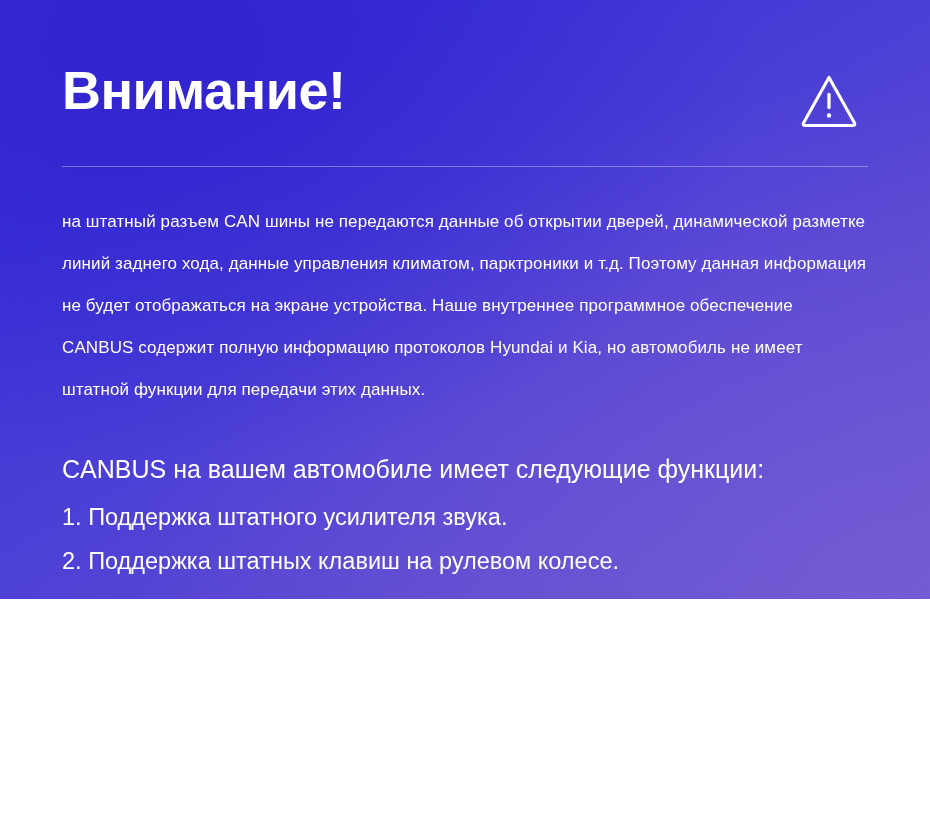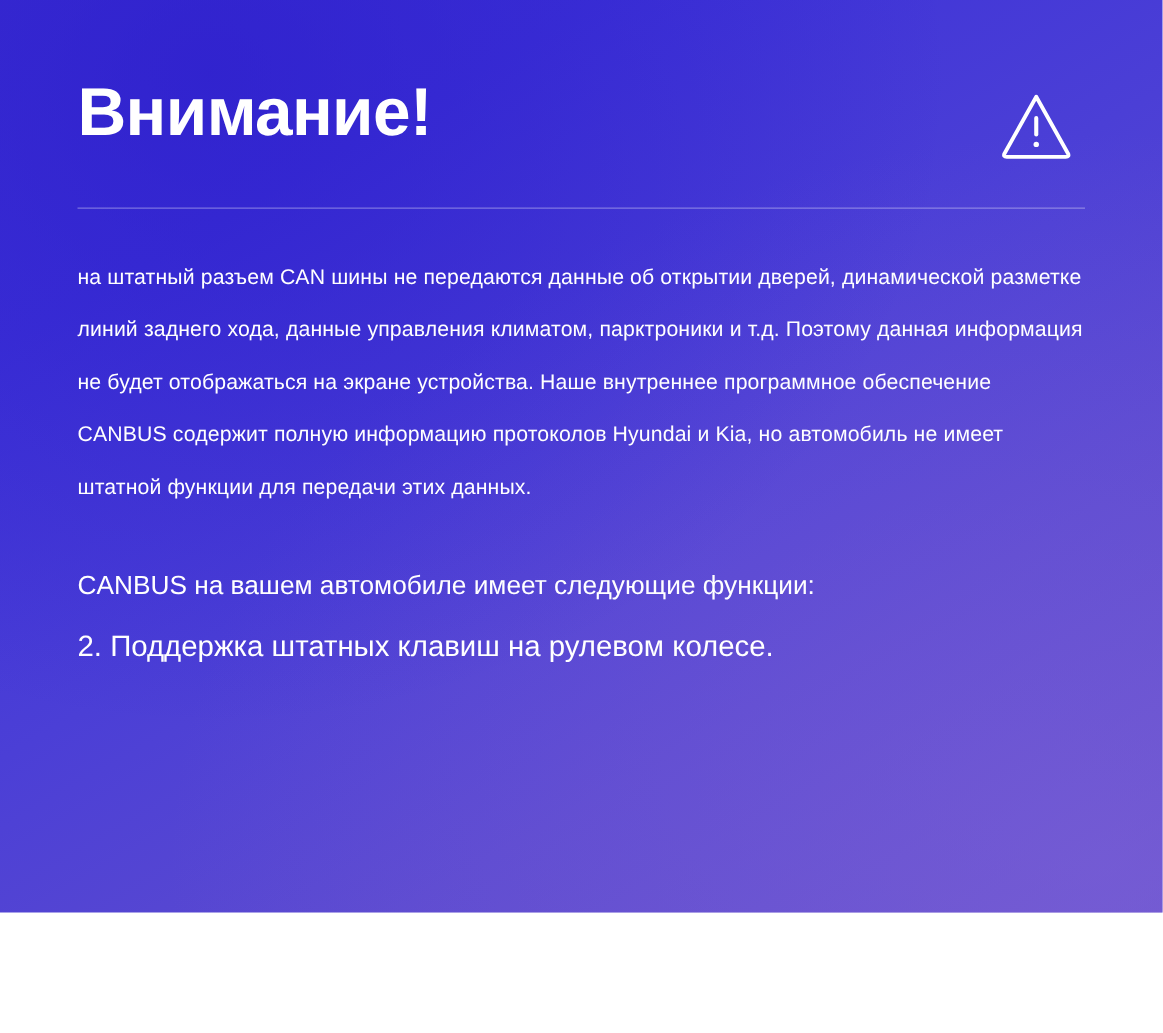--- a/index.html
+++ b/index.html
@@ -8,21 +8,21 @@
   }
   body {
     width: 930px;
     height: 826px;
     overflow: hidden;
     font-family: "Liberation Sans", sans-serif;
   }
   .poster {
     position: relative;
     width: 930px;
-    height: 730px;
+    height: 599px;
     box-sizing: border-box;
     background: linear-gradient(150deg, #3b2fd4 0%, #3d32d8 22%, #4b3fd6 48%, #5b4ad0 72%, #6a55cc 100%);
     color: #ffffff;
     padding: 56px 62px 0 62px;
   }
   .poster::after {
     content: "";
     position: absolute;
     left: 0; top: 0; right: 0; bottom: 0;
     background: radial-gradient(ellipse at 18% 8%, rgba(40,24,200,0.55) 0%, rgba(40,24,200,0) 55%),
@@ -62,21 +62,21 @@
     font-size: 17px;
     line-height: 42px;
     letter-spacing: 0.1px;
     color: #ffffff;
     max-width: 810px;
   }
   .features {
     margin-top: 38px;
   }
   .features-intro {
-    font-size: 21px;
+    font-size: 25px;
     line-height: 40px;
     color: #ffffff;
   }
   .feature-list {
     list-style: none;
     margin: 6px 0 0 0;
     padding: 0;
   }
   .feature-list li {
     font-size: 23.5px;
@@ -101,17 +101,18 @@
     </span>
   </div>
 
   <div class="divider"></div>
 
   <p class="body-text">на штатный разъем CAN шины не передаются данные об открытии дверей, динамической разметке линий заднего хода, данные управления климатом, парктроники и т.д. Поэтому данная информация не будет отображаться на экране устройства. Наше внутреннее программное обеспечение CANBUS содержит полную информацию протоколов Hyundai и Kia, но автомобиль не имеет штатной функции для передачи этих данных.</p>
 
   <div class="features">
     <div class="features-intro">CANBUS на вашем автомобиле имеет следующие функции:</div>
     <ul class="feature-list">
+      <li>1. Поддержка штатного усилителя звука.</li>
       <li>2. Поддержка штатных клавиш на рулевом колесе.</li>
     </ul>
   </div>
 
 </div>
 
 </body></html>

